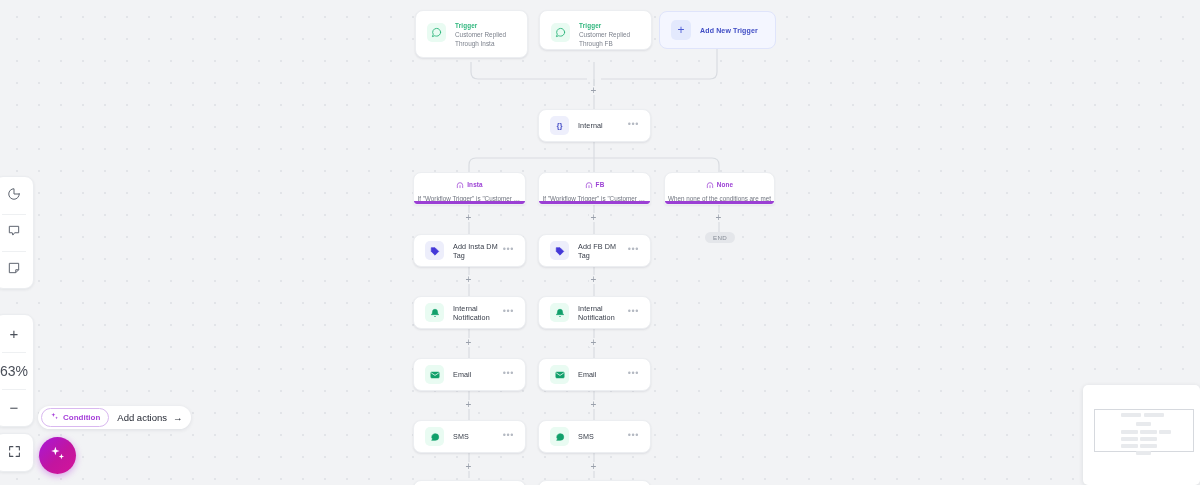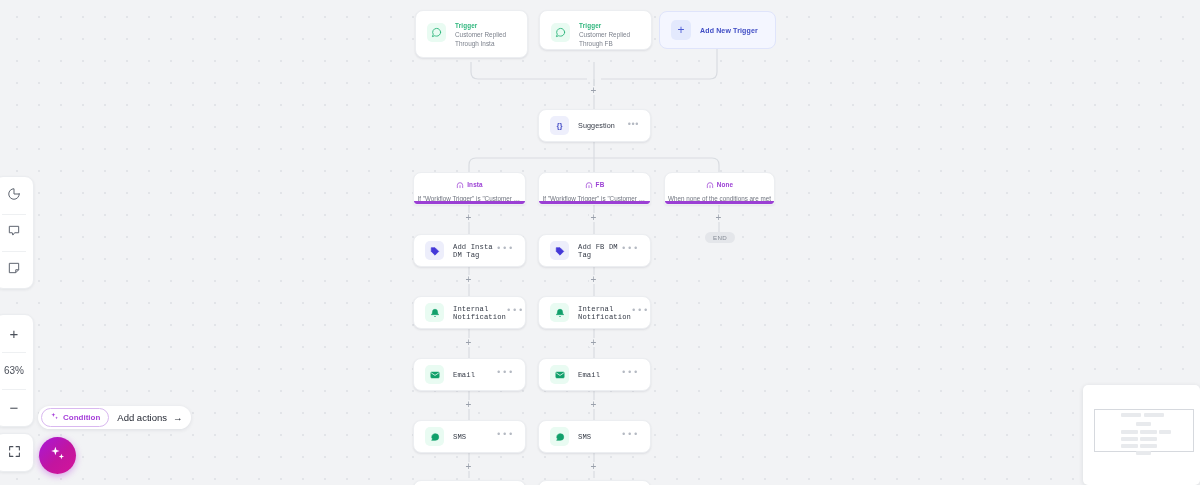--- a/index.html
+++ b/index.html
@@ -83,21 +83,21 @@
   }
   .branch::after {
     content: ""; position: absolute; left: 0; right: 0; bottom: 0;
     height: 2.6px; background: #9b3fd4; border-radius: 0 0 3px 3px;
   }
   .branch .bhead { display: flex; align-items: center; gap: 3px; }
   .branch .bname { font-size: 6.4px; color: #9b3fd4; font-weight: bold; letter-spacing: .15px; }
   .branch .bsub { font-size: 6.3px; color: #6f747f; white-space: nowrap; max-width: 104px; overflow: hidden; text-overflow: ellipsis; }
 
   
-  .action { width: 113px; height: 33px; font-family: Liberation Mono, monospace; }
+  .action { width: 113px; height: 33px; }
   .tagico { background: #edeefb; }
   .bellico, .mailico, .smsico { background: #e9fbf2; }
 
   
   .plusbtn {
     position: absolute; width: 9px; height: 9px;
     display: flex; align-items: center; justify-content: center;
     color: #9aa0ab; font-size: 10px; line-height: 1; font-weight: 400;
     background: #f2f3f5;
   }
@@ -116,21 +116,21 @@
     display: flex; flex-direction: column; width: 40px;
   }
   .tbtn {
     height: 37px; display: flex; align-items: center; justify-content: center;
     color: #5d636e; position: relative;
   }
   .tbtn + .tbtn::before {
     content: ""; position: absolute; top: 0; left: 7px; right: 7px;
     height: 1px; background: #eef0f2;
   }
-  .zoomlbl { font-size: 10px; color: #4a4f59; }
+  .zoomlbl { font-size: 14px; color: #4a4f59; }
   .bigsym { font-size: 15px; font-weight: 300; color: #4a4f59; line-height: 1; }
 
   
   #sugg {
     position: absolute; left: 38px; top: 406px; height: 23px;
     background: #fff; border-radius: 12px;
     box-shadow: 0 1px 4px rgba(16,24,40,.09);
     display: flex; align-items: center; padding: 0 9px 0 3px; gap: 8px;
   }
   .pill {
@@ -218,21 +218,21 @@
 
   <div class="addtrig" style="left:659px; top:11px;">
     <span class="plusbox">+</span>
     <span class="lbl">Add New Trigger</span>
   </div>
 
   <div class="plusbtn" style="left:589px; top:86px;">+</div>
 
   <div class="node cond" style="left:538px; top:109px;">
     <span class="ico">{}</span>
-    <span class="ttl">Suggestion</span>
+    <span class="ttl">Internal</span>
     <span class="dots">•••</span>
   </div>
 
   <div class="branch" style="left:413px; top:172px;">
     <span class="bhead">
       <span>
         <svg width="8" height="8" viewBox="0 0 24 24" fill="none" stroke="#9b3fd4" stroke-width="2.2" stroke-linecap="round">
           <path d="M4 20V13a8 8 0 0 1 16 0v7"></path>
             <path d="M12 20v-6"></path>
         </svg>

